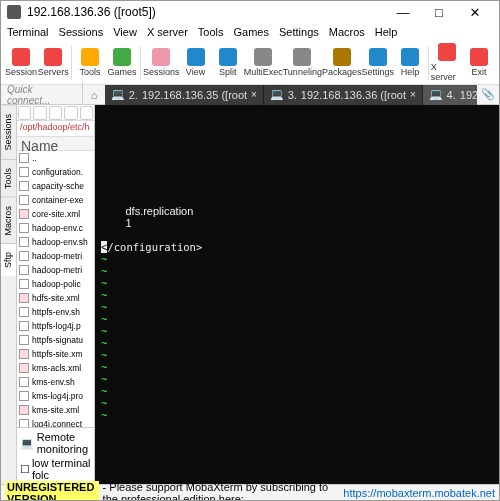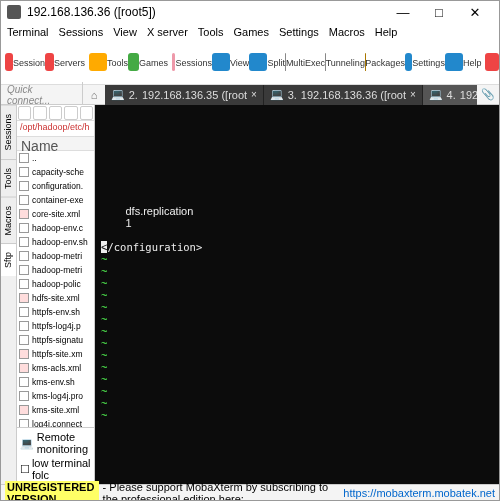--- a/index.html
+++ b/index.html
@@ -4,21 +4,21 @@
 <style>
 *{margin:0;padding:0;box-sizing:border-box;font-family:"Segoe UI",Tahoma,sans-serif;font-size:11px}
 body{width:500px;height:501px;overflow:hidden;background:#fff;display:flex;flex-direction:column;border:1px solid #999}
 .titlebar{height:22px;display:flex;align-items:center;padding:0 6px;background:#fff}
 .titlebar .ico{width:14px;height:14px;background:#555;border-radius:2px;margin-right:6px}
 .titlebar .t{flex:1;font-size:12px}
 .winbtn{width:36px;height:22px;display:flex;align-items:center;justify-content:center;font-size:13px}
 .menubar{height:18px;display:flex;align-items:center;padding:0 6px;gap:10px;background:#fff}
 .menubar span{font-size:11px}
 .toolbar{height:44px;display:flex;align-items:center;padding:2px 4px;background:#fff;border-bottom:1px solid #ddd}
-.tbtn{display:flex;align-items:center;width:40px;height:40px;justify-content:center}
+.tbtn{display:flex;flex-direction:column;align-items:center;width:40px;height:40px;justify-content:center}
 .tbtn .ic{width:18px;height:18px;border-radius:3px;margin-bottom:1px}
 .tbtn .lb{font-size:9px;color:#333}
 .sep{width:1px;height:34px;background:#ddd;margin:0 2px}
 .quickbar{height:20px;display:flex;align-items:center;background:#f4f4f4;border-bottom:1px solid #ccc}
 .quick{width:82px;padding:2px 6px;color:#888;font-style:italic;font-size:10px;border-right:1px solid #ccc}
 .qtabs{flex:1;display:flex;height:20px;overflow:hidden}
 .qtab{display:flex;align-items:center;padding:0 6px;font-size:9px;color:#ddd;background:#3a3a3a;border-right:1px solid #222;gap:4px;white-space:nowrap}
 .qtab.active{background:#555}
 .qtab .x{font-size:10px}
 .pin{width:22px;display:flex;align-items:center;justify-content:center;color:#777}
@@ -173,25 +173,25 @@
     </div>
     <div class="path">/opt/hadoop/etc/h</div>
     <div class="filehead">Name</div>
     <div class="files" id="files">
         <div class="file">
           <div class="fi"></div>
           <div class="fn">..</div>
         </div>
         <div class="file">
           <div class="fi"></div>
+          <div class="fn">configuration.</div>
+        </div>
+        <div class="file">
+          <div class="fi"></div>
           <div class="fn">capacity-sche</div>
-        </div>
-        <div class="file">
-          <div class="fi"></div>
-          <div class="fn">configuration.</div>
         </div>
         <div class="file">
           <div class="fi"></div>
           <div class="fn">container-exe</div>
         </div>
         <div class="file">
           <div class="fi x"></div>
           <div class="fn">core-site.xml</div>
         </div>
         <div class="file">

